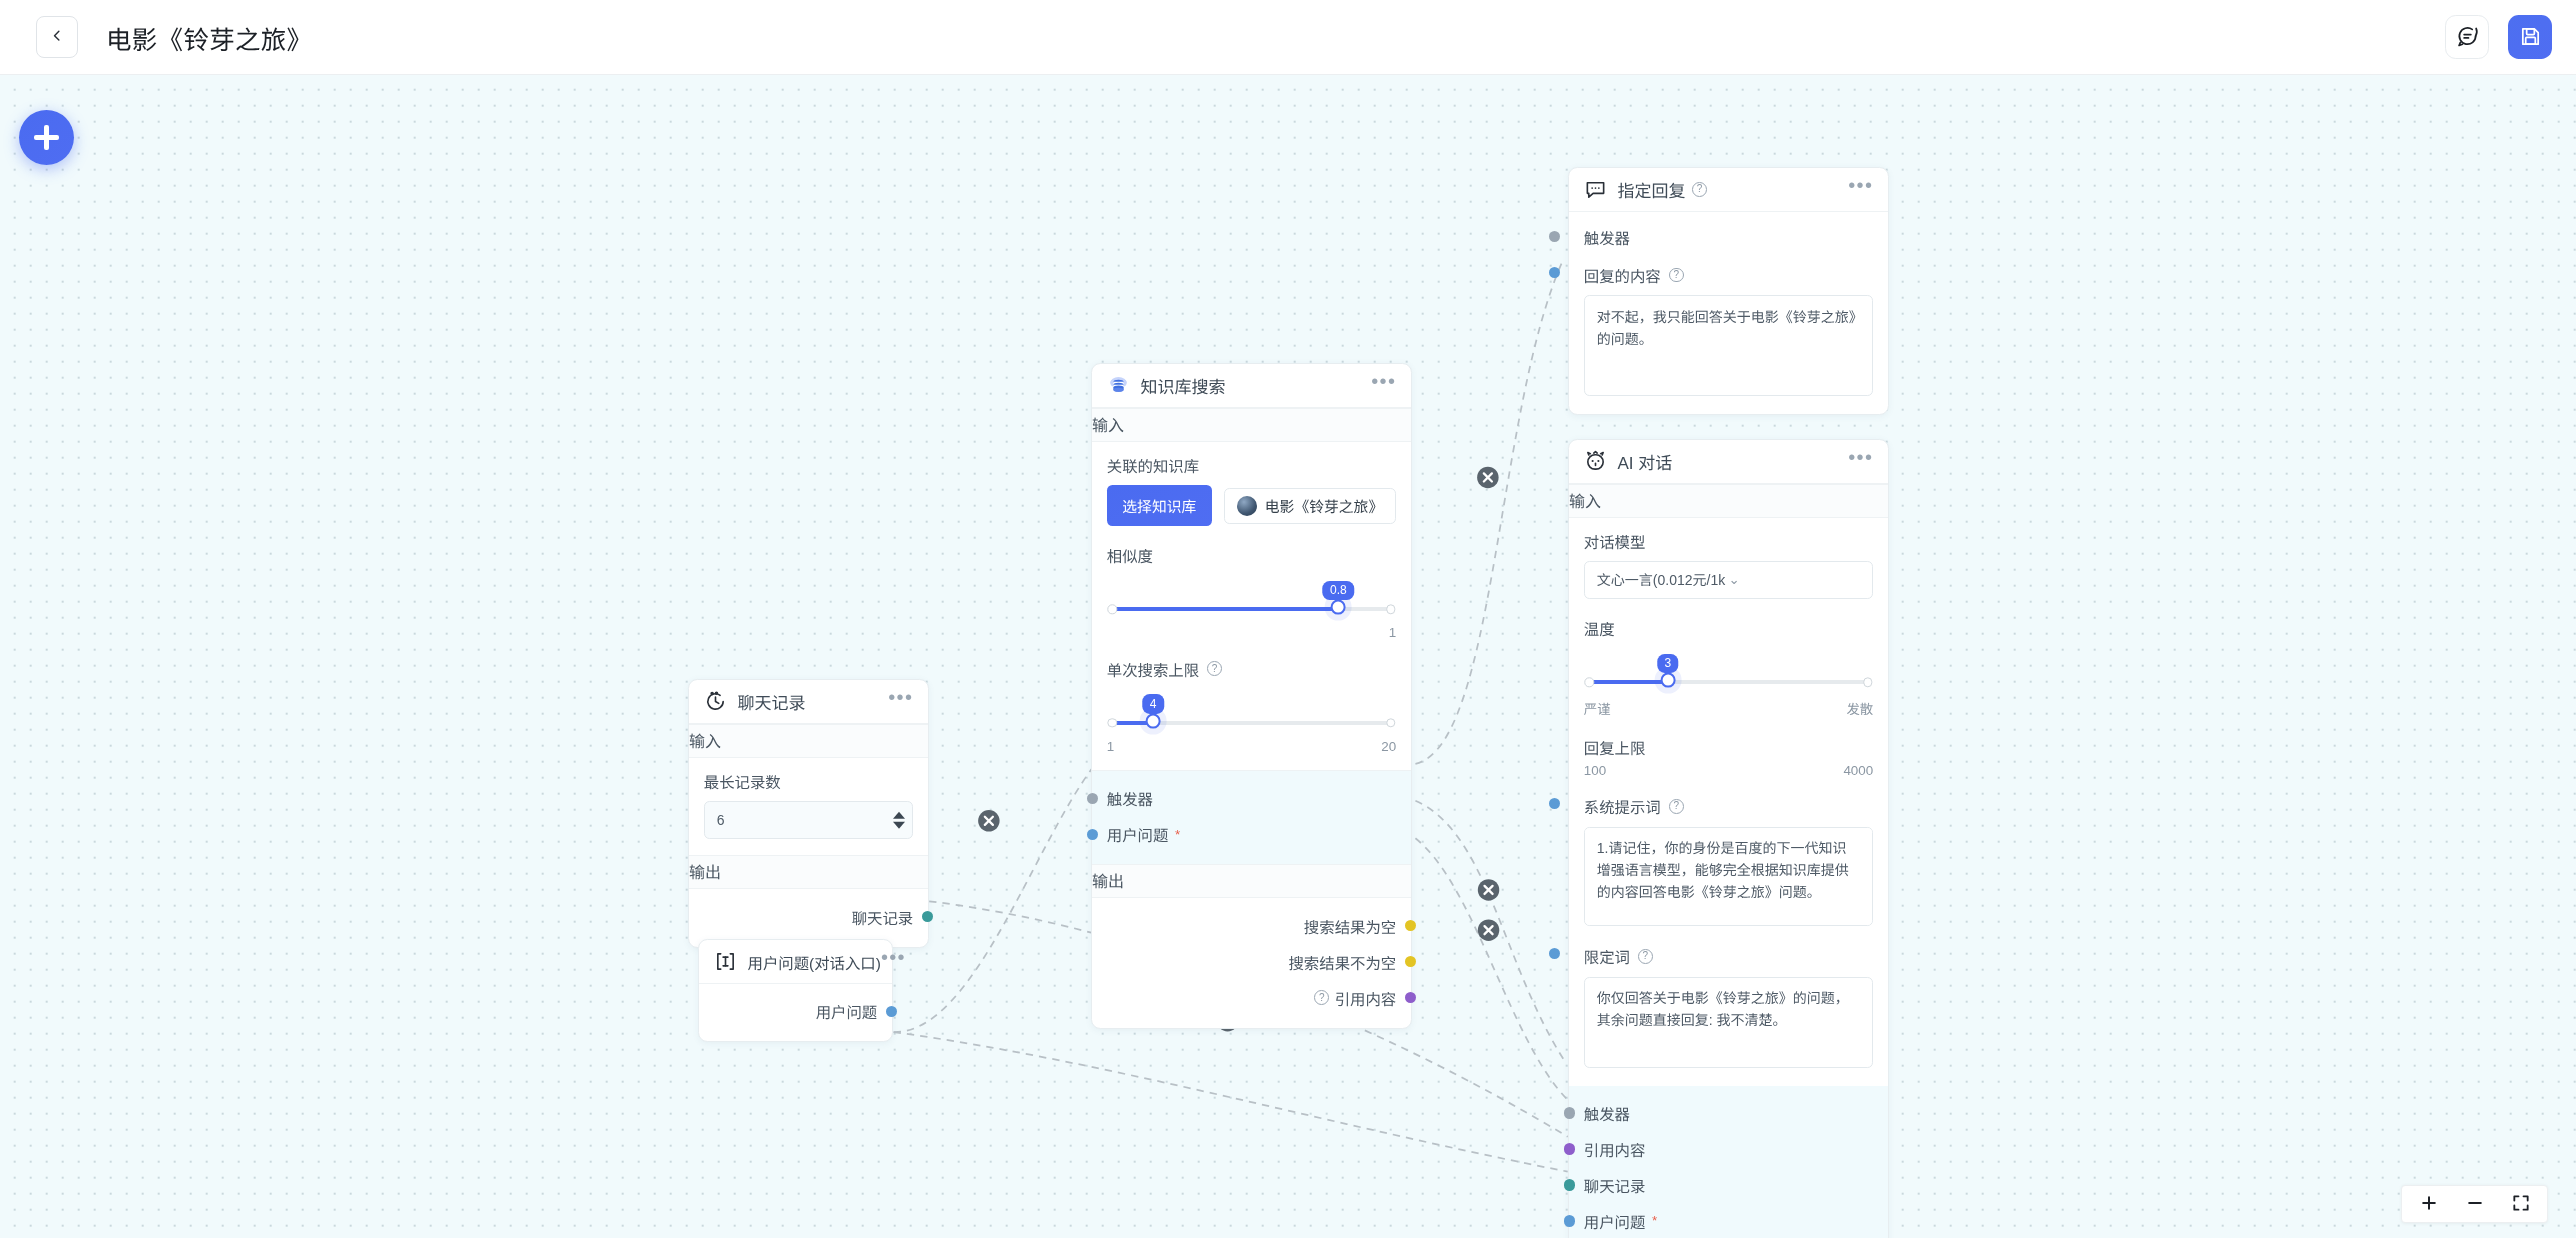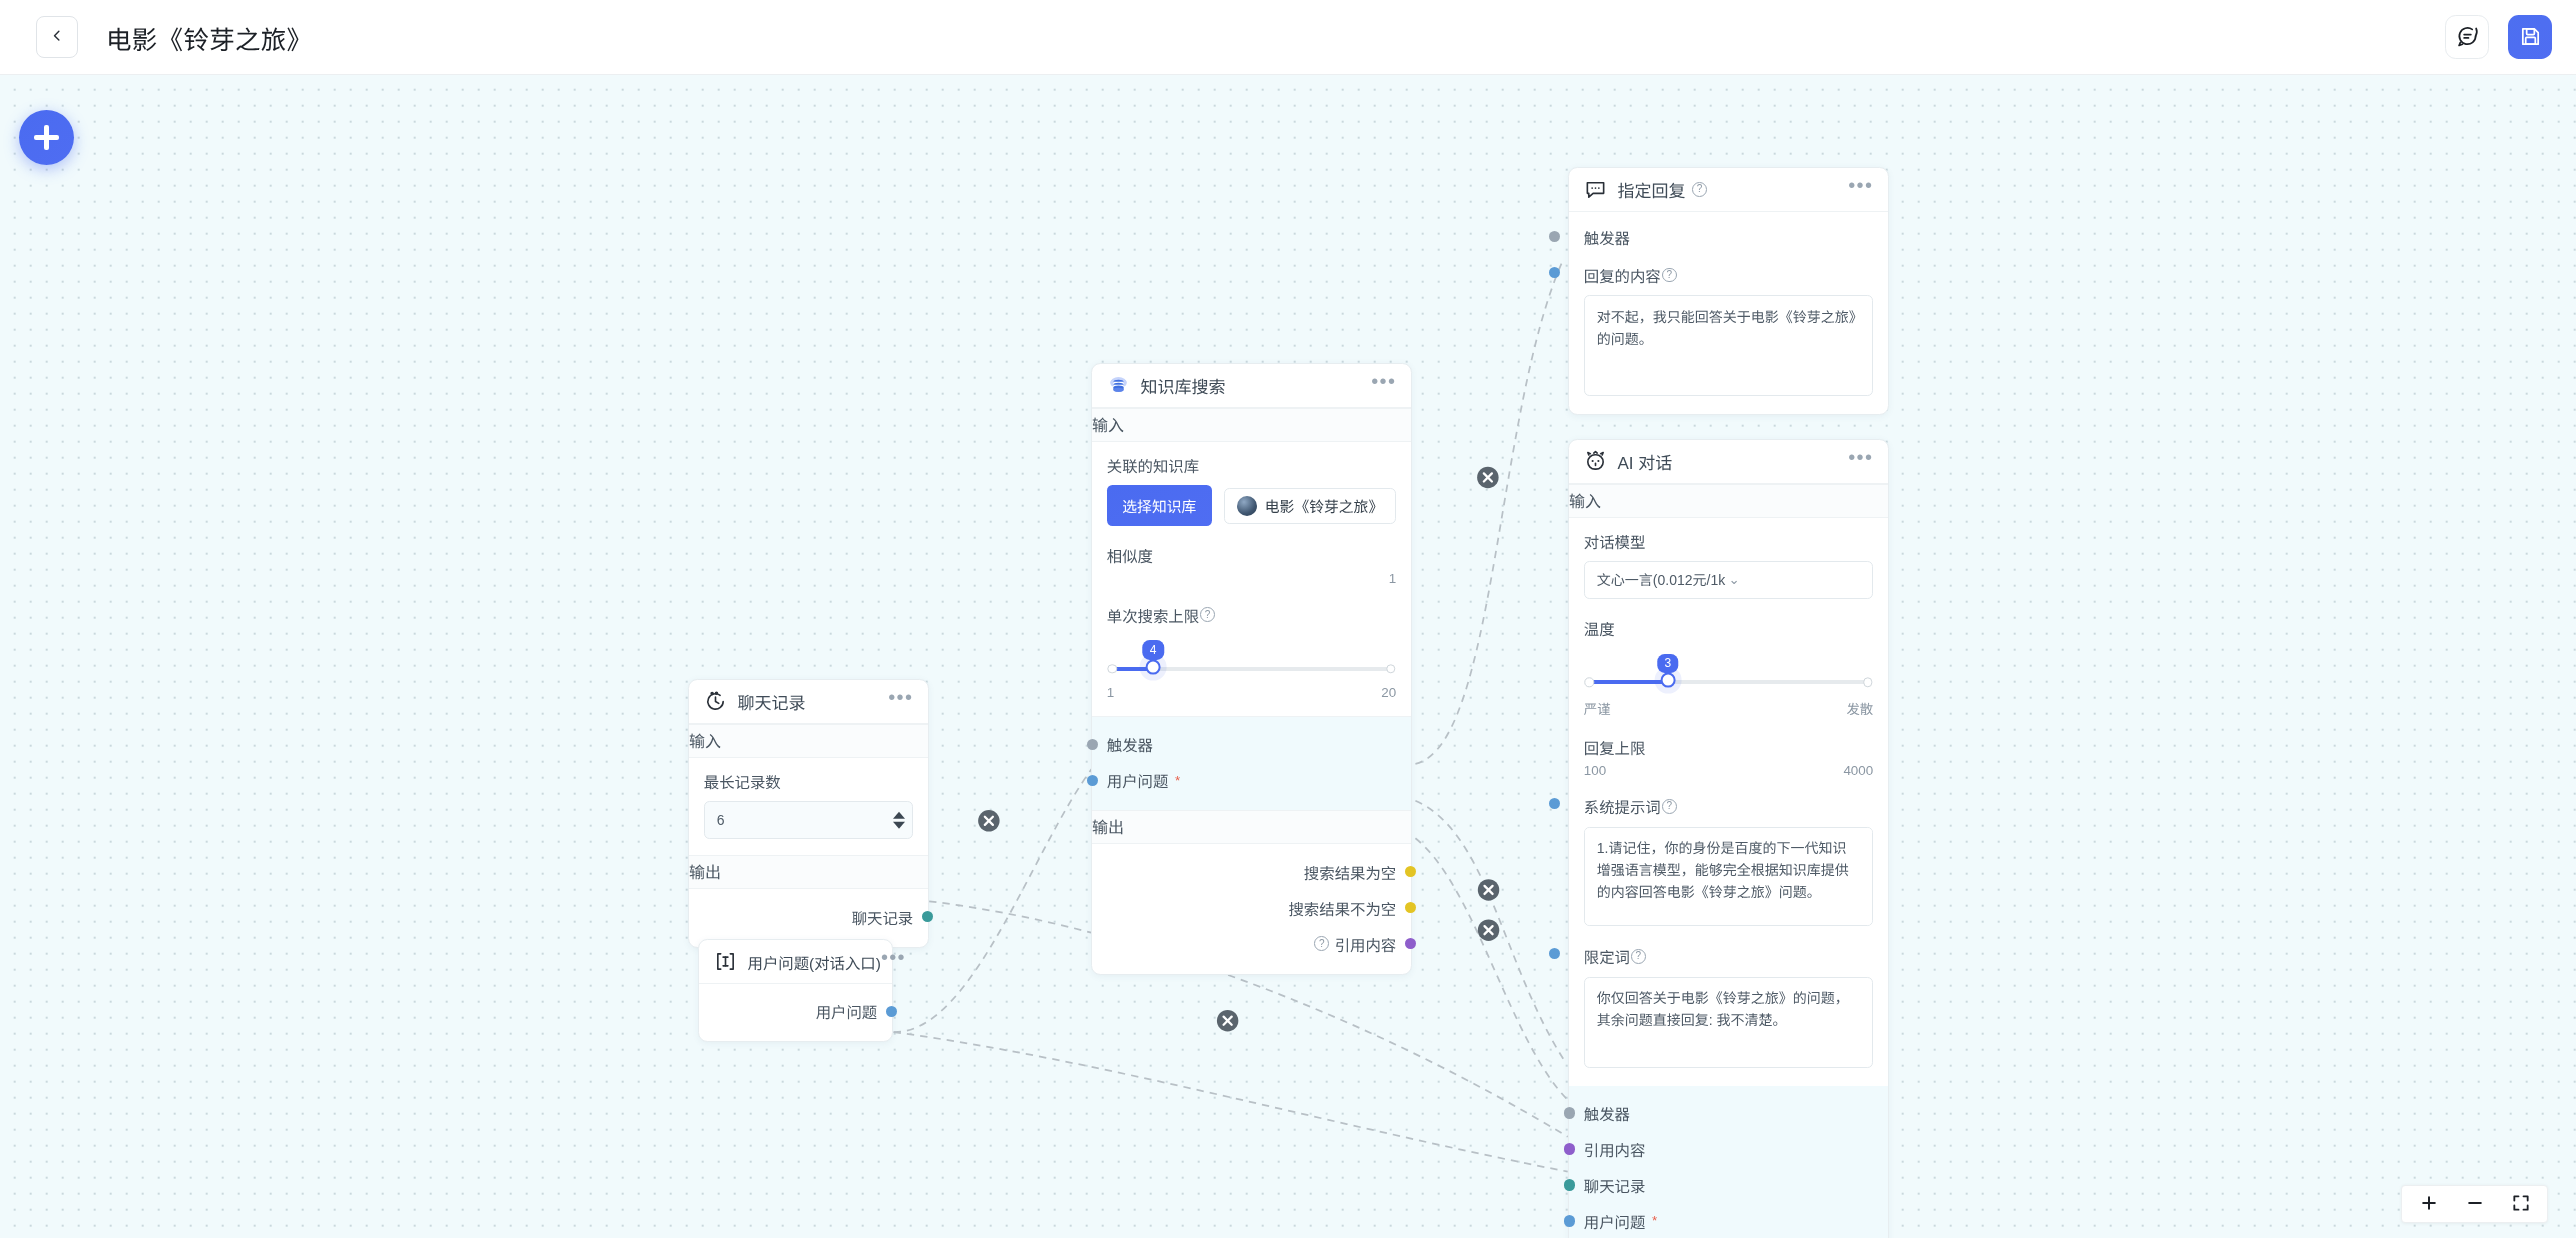--- a/index.html
+++ b/index.html
@@ -96,21 +96,21 @@
   .section-label {
     height: 34px; line-height: 34px; 
     font-size: 16px; color: #4a5662;
     background: #fafcfd; border-bottom: 0.7px solid #eef2f4; border-top: 0.7px solid #eef2f4;
   }
   .node-body { padding: 12px 14.8px 12px 14.8px; }
   .field { margin-bottom: 17.4px; }
   .field:last-child { margin-bottom: 4px; }
   .field-label {
     font-size: 15.4px; color: #4a5662; margin-bottom: 9.4px;
-    display: flex; align-items: center; gap: 1px;
+    display: flex; align-items: center; gap: 8px;
   }
   .qmark {
     display:inline-flex; align-items:center; justify-content:center;
     width: 14.8px; height: 14.8px; border: 1.1px solid #9aa6b2; border-radius: 50%;
     font-size: 10px; color: #8b97a3; line-height: 1;
   }
   .req-star { color:#e8604c; font-size:13.4px; vertical-align: super; margin-left:1.3px;}
 
   textarea.box, input.box, .selectbox {
     width: 100%; border: 0.7px solid #e3e9ed; border-radius: 5.4px;
@@ -378,20 +378,29 @@
           <button class="kb-btn">选择知识库</button>
           <div class="kb-chip">
             <span class="kb-avatar"></span>
             <span>电影《铃芽之旅》</span>
           </div>
         </div>
       </div>
 
       <div class="field">
         <div class="field-label">相似度</div>
+        <div class="slider-wrap">
+          <div class="track">
+            <div class="fill" style="width:80%"></div>
+            <span class="cap l"></span>
+            <span class="cap r"></span>
+          </div>
+          <div class="thumb" style="left:80%"></div>
+          <div class="bubble" style="left:80%">0.8</div>
+        </div>
         <div class="slider-ends right-only">
           <span>1</span>
         </div>
       </div>
 
       <div class="field">
         <div class="field-label">
           <span>单次搜索上限</span>
           <span class="qmark">?</span>
         </div>

